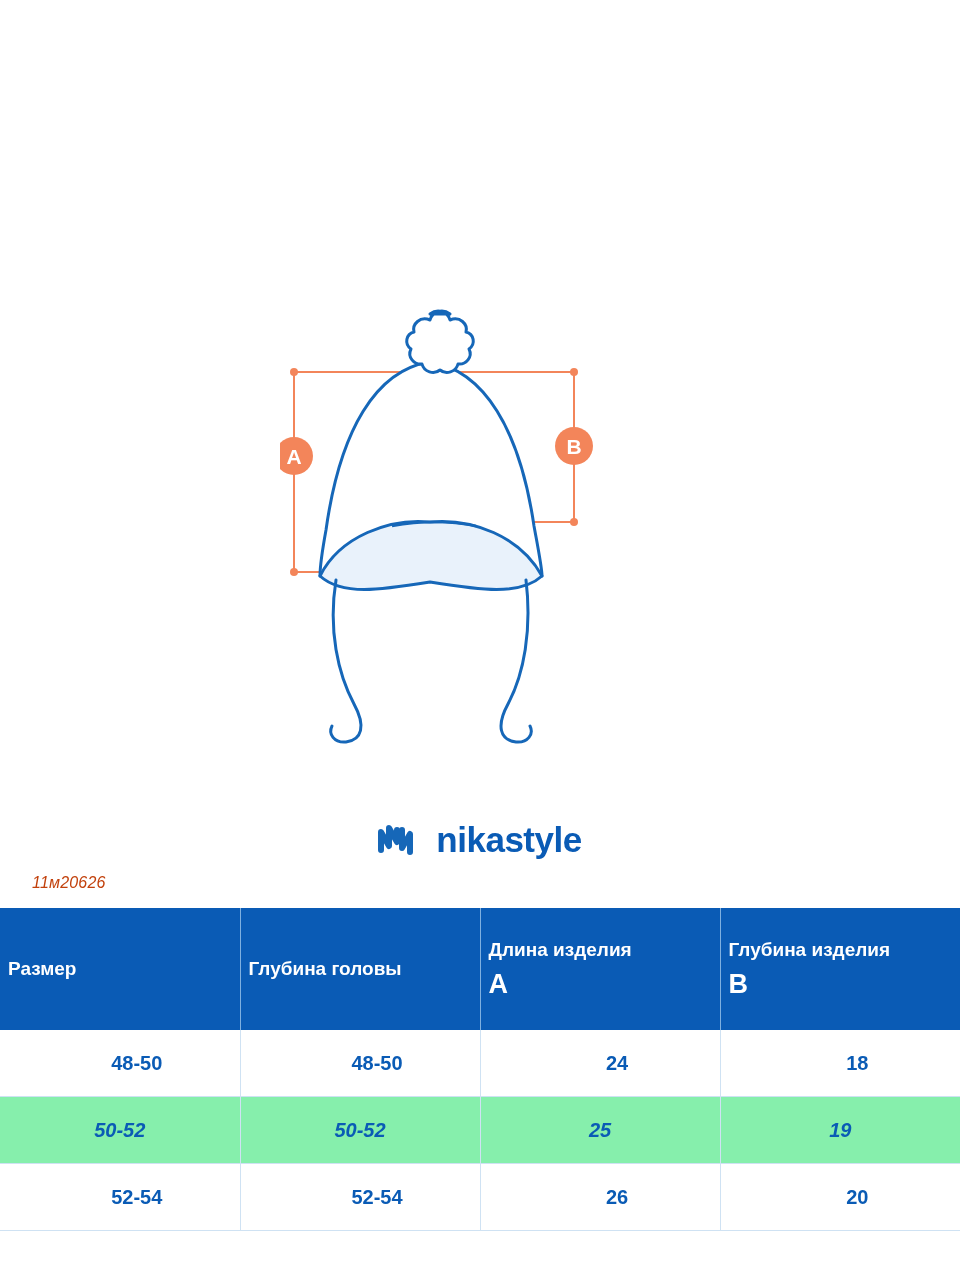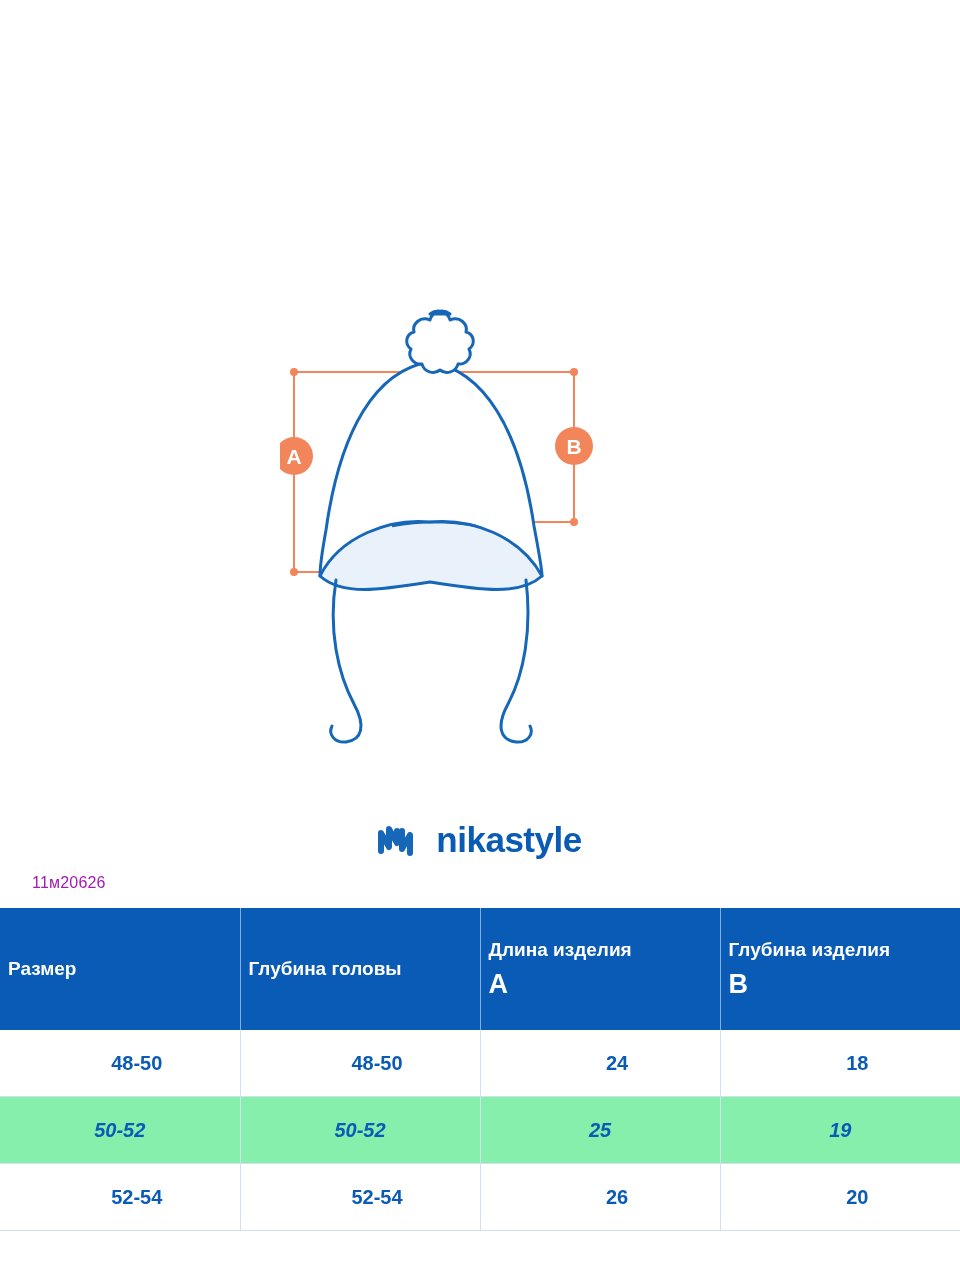--- a/index.html
+++ b/index.html
@@ -47,21 +47,21 @@
     margin: 0 auto;
   }
 
   
   .brand {
     position: absolute;
     top: 822px;
     left: 0;
     width: 960px;
     display: flex;
-    align-items: flex-end;
+    align-items: center;
     justify-content: center;
     gap: 14px;
   }
   .brand-mark {
     width: 44px;
     height: 32px;
     flex: none;
   }
   .brand-name {
     font-size: 35px;
@@ -70,22 +70,23 @@
     letter-spacing: -0.5px;
     line-height: 1;
   }
 
   
   .article {
     position: absolute;
     top: 874px;
     left: 32px;
     font-size: 16px;
-    color: #a21caf;
+    color: #c2410c;
     letter-spacing: 0.2px;
+    font-style: italic;
   }
 
   
   .table-wrap {
     position: absolute;
     top: 908px;
     left: 0;
     width: 960px;
   }
   table.size-table {

